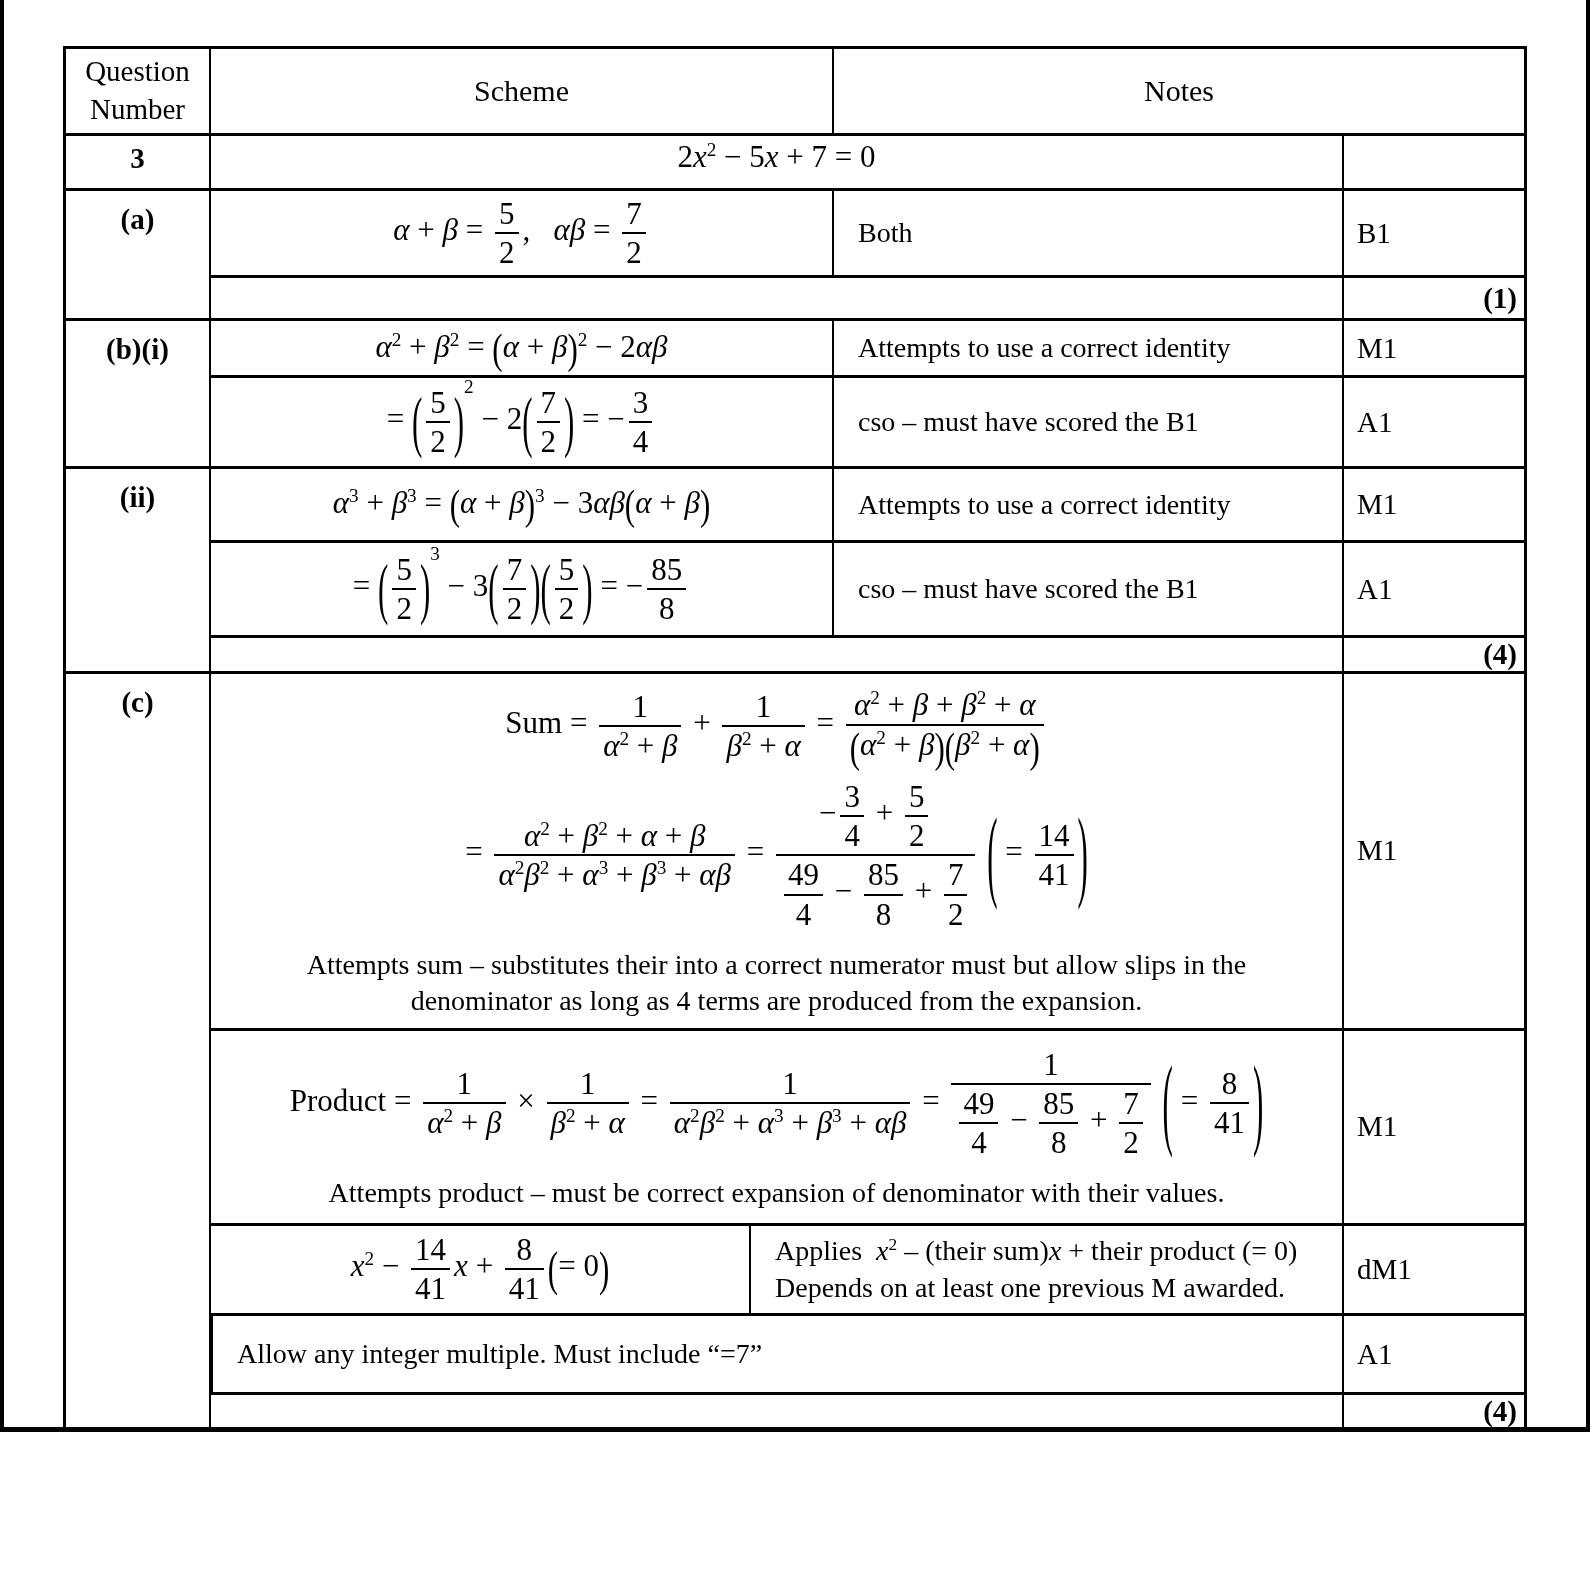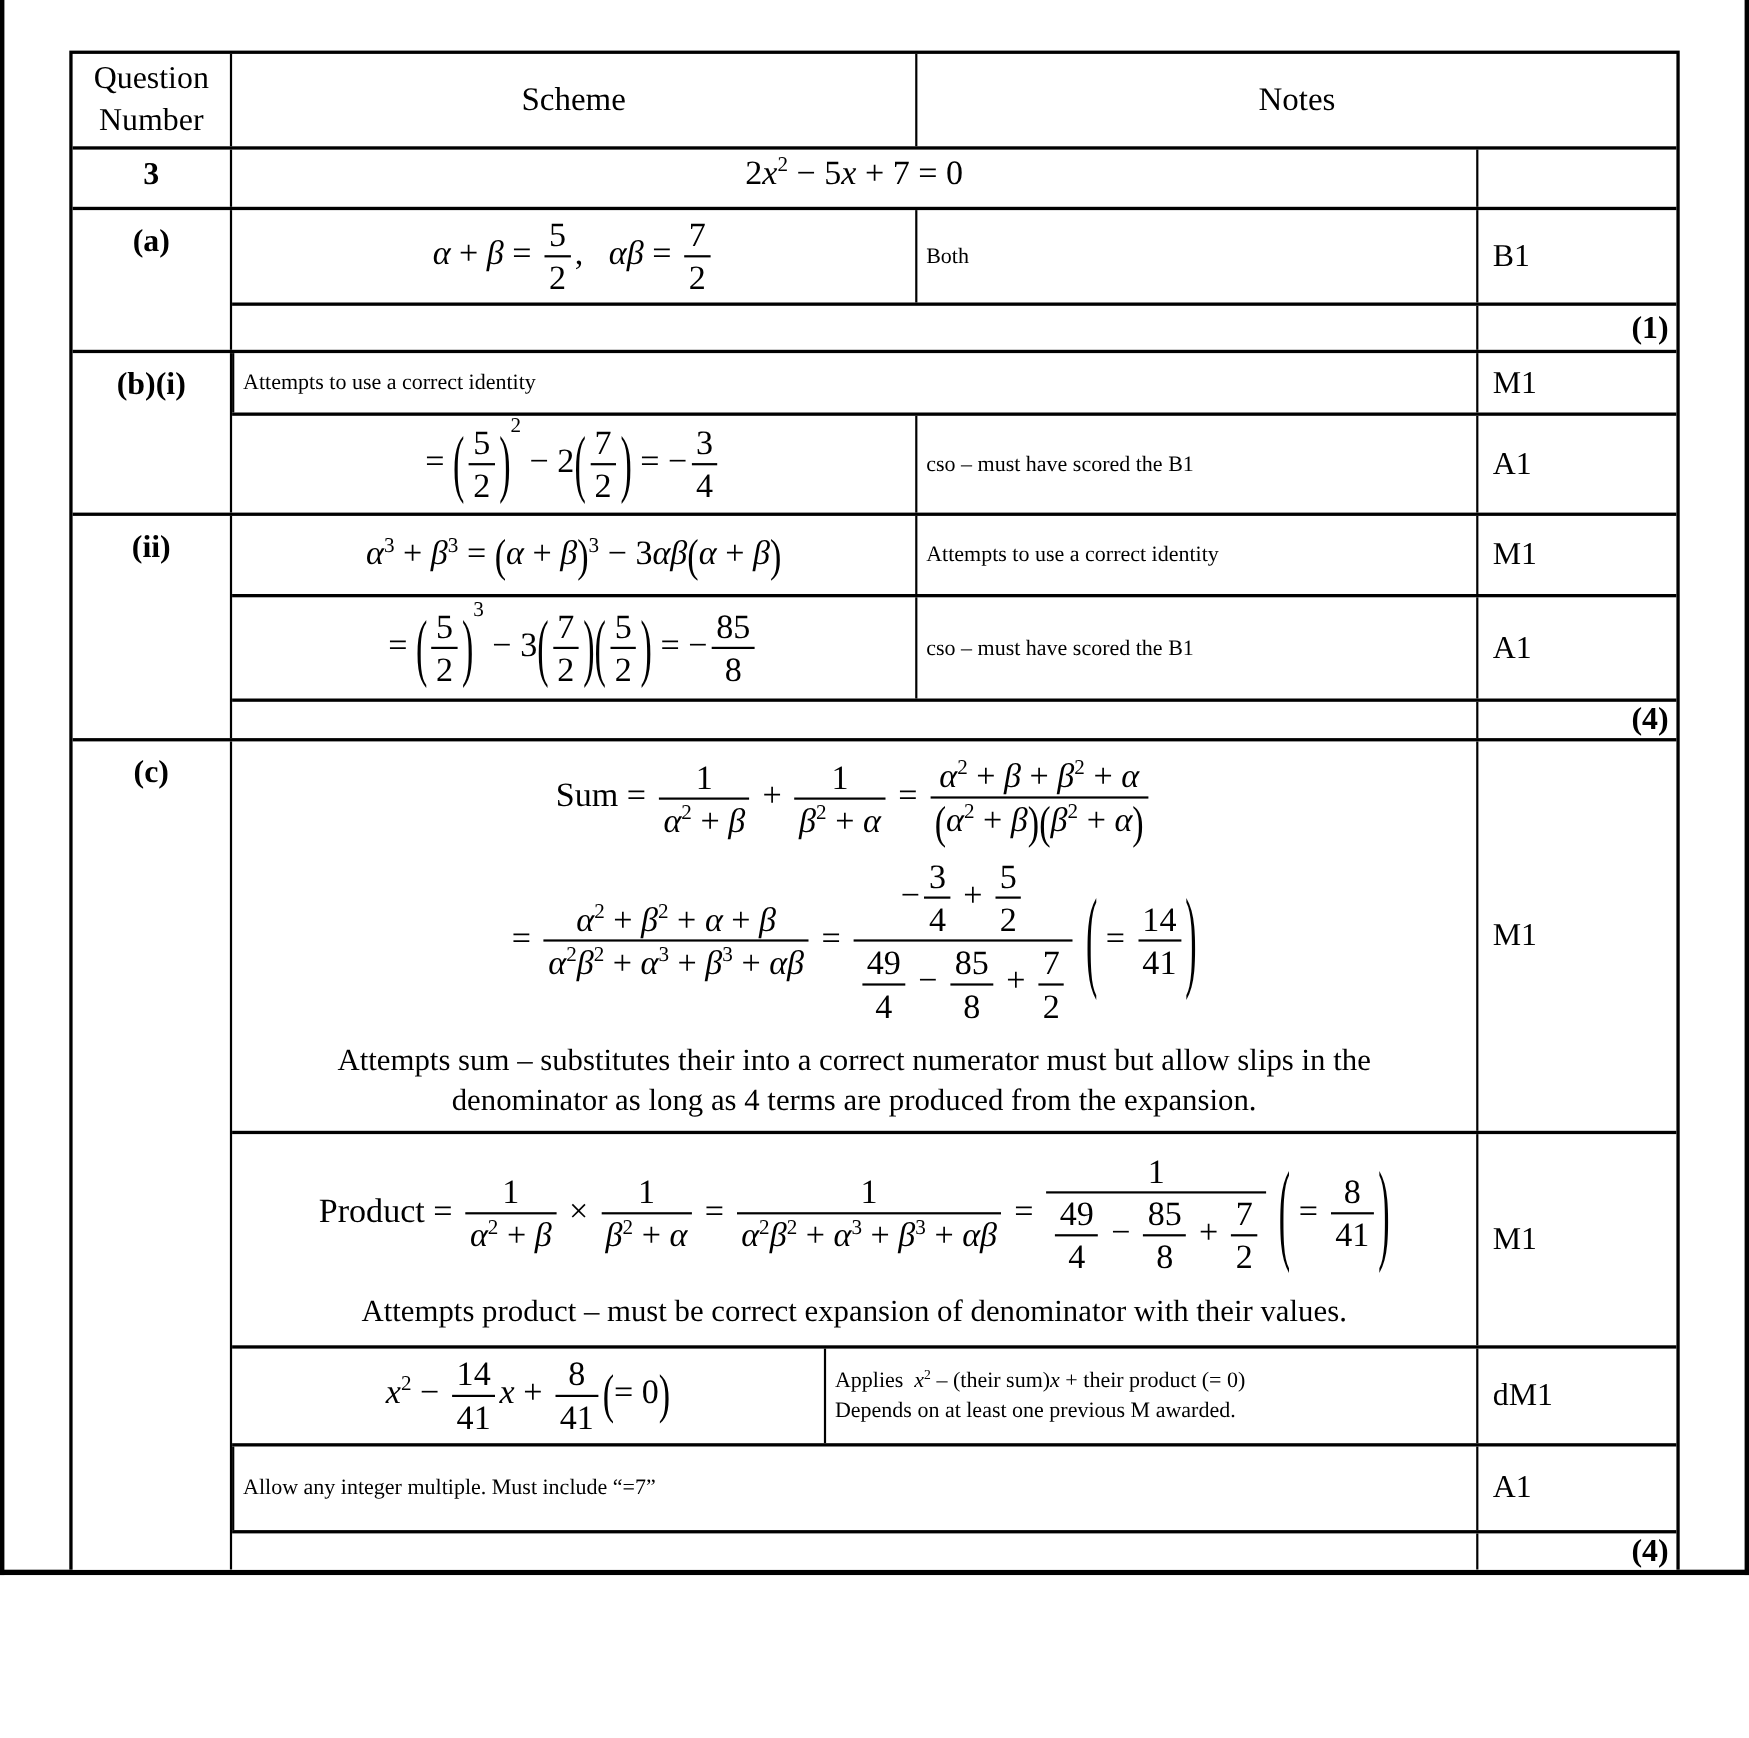--- a/index.html
+++ b/index.html
@@ -16,21 +16,21 @@
   .qcol.normal{font-weight:normal;line-height:1.3}
   .content{flex:1;display:flex;flex-direction:column;min-width:0}
   .subrow{display:flex;align-items:stretch}
   .subrow + .subrow{border-top:3px solid #000}
 
   .scheme{width:621px;flex:none;box-sizing:border-box;display:flex;align-items:center;justify-content:center;padding:4px 6px}
   .scheme-narrow{width:538px;flex:none;box-sizing:border-box;display:flex;align-items:center;justify-content:center;padding:4px 6px}
   .merged{flex:1;display:flex;align-items:flex-start;justify-content:center;min-width:0;padding:1px 6px;box-sizing:border-box}
   .mergedcol{flex:1;display:flex;flex-direction:column;justify-content:center;min-width:0;padding:6px 6px;box-sizing:border-box}
   .notes{flex:1;border-left:2px solid #000;box-sizing:border-box;display:flex;align-items:center;
-         font-size:20px;padding:6px 20px 6px 8px;line-height:1.35;min-width:0}
+         font-size:28px;padding:6px 20px 6px 24px;line-height:1.35;min-width:0}
   .marks{width:182px;flex:none;border-left:2px solid #000;box-sizing:border-box;display:flex;align-items:center;
          font-size:29px;padding-left:13px}
   .marks.subtotal{justify-content:flex-end;padding-left:0;padding-right:7px;font-weight:bold}
   .marks.totalcell{justify-content:center;padding-left:0;font-weight:bold}
   .hcell{display:flex;align-items:center;justify-content:center;font-size:30px}
 
   .eq{font-size:31px;text-align:center;line-height:1.3}
   .fr{display:inline-block;vertical-align:middle;text-align:center;margin:0 4px;line-height:1.2}
   .fr>.n{display:block;padding:0 4px}
   .fr>.d{display:block;border-top:2px solid #000;padding:0 4px}
@@ -86,20 +86,23 @@
           <div class="merged"></div>
           <div class="marks subtotal">(1)</div>
         </div>
       </div>
     </div>
 
     <div class="section">
       <div class="qcol">(b)(i)</div>
       <div class="content">
         <div class="subrow" style="min-height:54px">
+          <div class="scheme">
+            <div class="eq"><i>α</i><sup>2</sup> + <i>β</i><sup>2</sup> = <span class="p13">(</span><i>α</i> + <i>β</i><span class="p13">)</span><sup>2</sup> − 2<i>αβ</i></div>
+          </div>
           <div class="notes">Attempts to use a correct identity</div>
           <div class="marks">M1</div>
         </div>
         <div class="subrow" style="min-height:88px">
           <div class="scheme">
             <div class="eq">= <span class="p22">(</span><span class="fr"><span class="n">5</span><span class="d">2</span></span><span class="p22">)</span><span class="hsup">2</span> − 2<span class="p22">(</span><span class="fr"><span class="n">7</span><span class="d">2</span></span><span class="p22">)</span> = −<span class="fr"><span class="n">3</span><span class="d">4</span></span></div>
           </div>
           <div class="notes">cso – must have scored the B1</div>
           <div class="marks">A1</div>
         </div>

